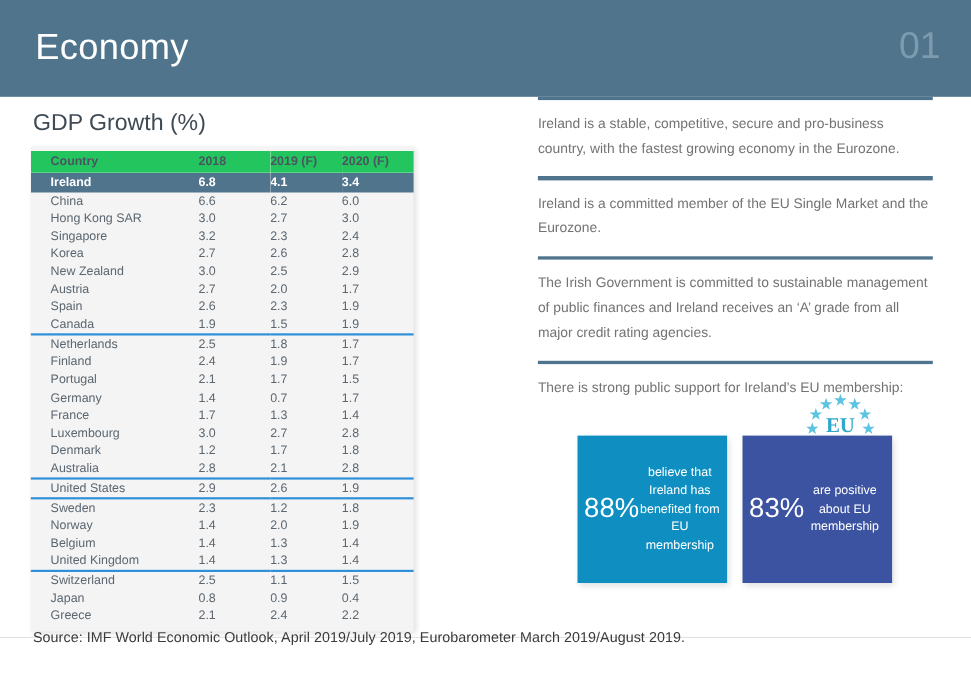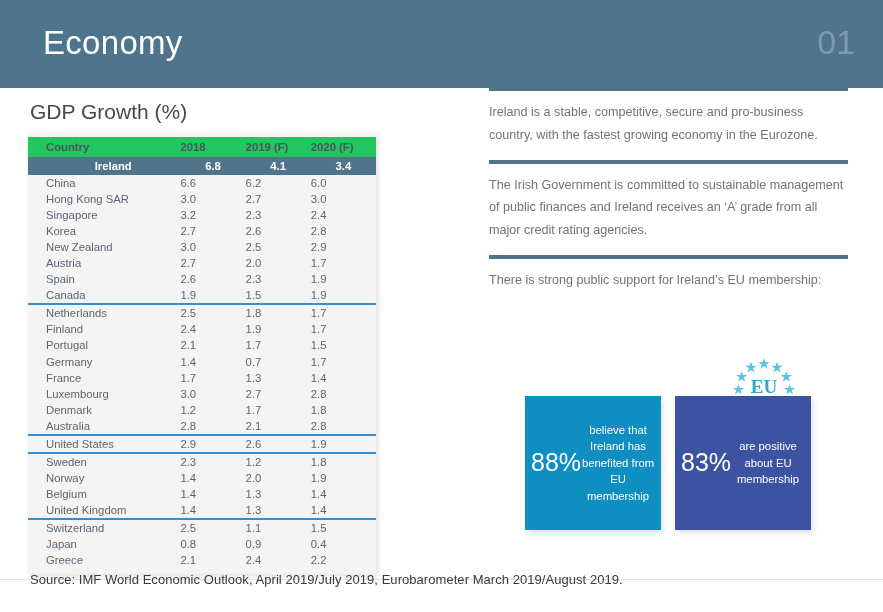--- a/index.html
+++ b/index.html
@@ -27,21 +27,20 @@
   }
   .header-title {
     position: absolute;
     left: 32px;
     top: 22px;
     font-size: 33px;
     font-weight: 400;
     color: #ffffff;
     letter-spacing: 0.3px;
     line-height: 42px;
-    margin-left: 11px;
   }
   .header-number {
     position: absolute;
     right: 28px;
     top: 20px;
     font-size: 34px;
     font-weight: 400;
     color: #7d9bae;
     line-height: 44px;
   }
@@ -97,21 +96,20 @@
     color: #4b5560;
     height: 20px;
     line-height: 20px;
   }
   tr.row-highlight td {
     background: #4f748c;
     color: #ffffff;
     font-weight: bold;
     height: 18px;
     line-height: 18px;
-    text-align: center;
   }
   tr.rule-below td {
     border-bottom: 2.2px solid #2f8fd8;
   }
   .footer-note {
     position: absolute;
     left: 30px;
     bottom: 25px;
     font-size: 13px;
     color: #3a3a3a;
@@ -378,20 +376,24 @@
   </div>
 </div>
 
 <div class="right-col">
 
   <div class="fact-block">
     <div class="fact-rule"></div>
     <div class="fact-text">Ireland is a stable, competitive, secure and pro-business country, with the fastest growing economy in the Eurozone.</div>
   </div>
 
+  <div class="fact-block">
+    <div class="fact-rule"></div>
+    <div class="fact-text">Ireland is a committed member of the EU Single Market and the Eurozone.</div>
+  </div>
 
   <div class="fact-block">
     <div class="fact-rule"></div>
     <div class="fact-text">The Irish Government is committed to sustainable management of public finances and Ireland receives an ‘A’ grade from all major credit rating agencies.</div>
   </div>
 
   <div class="fact-block">
     <div class="fact-rule"></div>
     <div class="fact-text">There is strong public support for Ireland’s EU membership:</div>
   </div>

